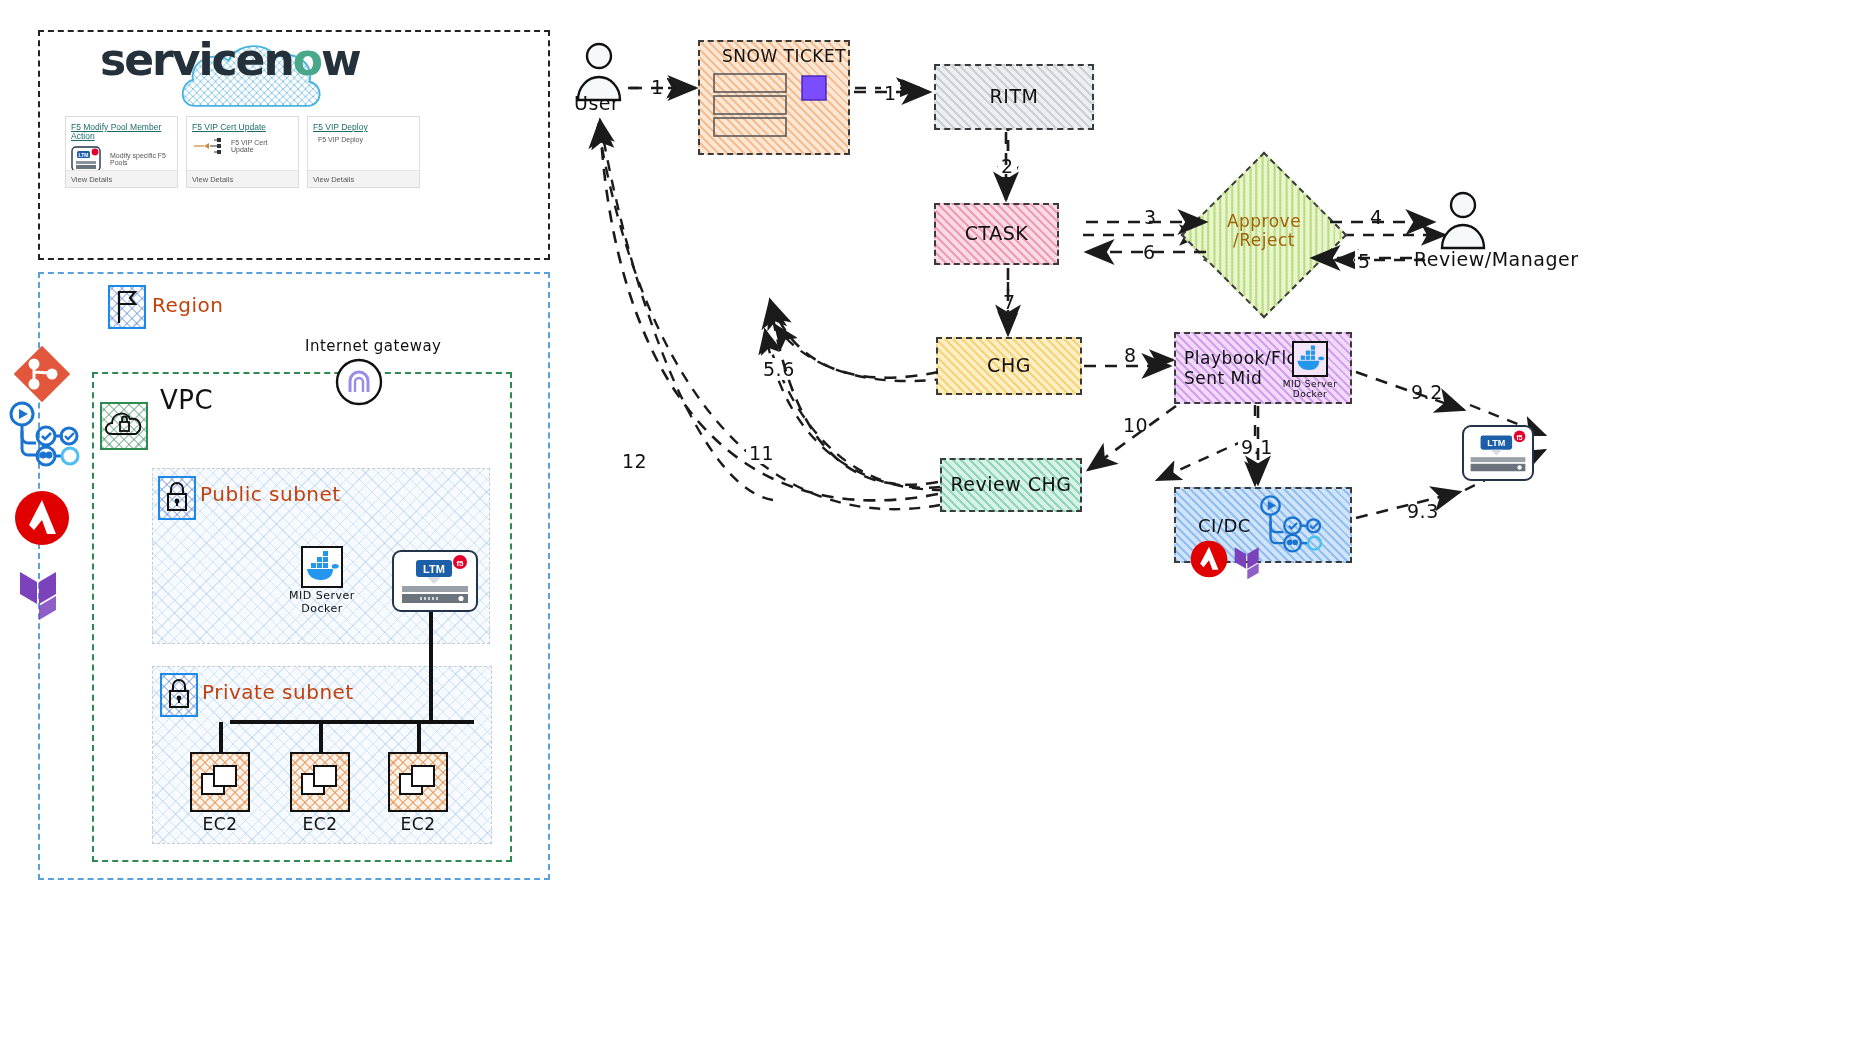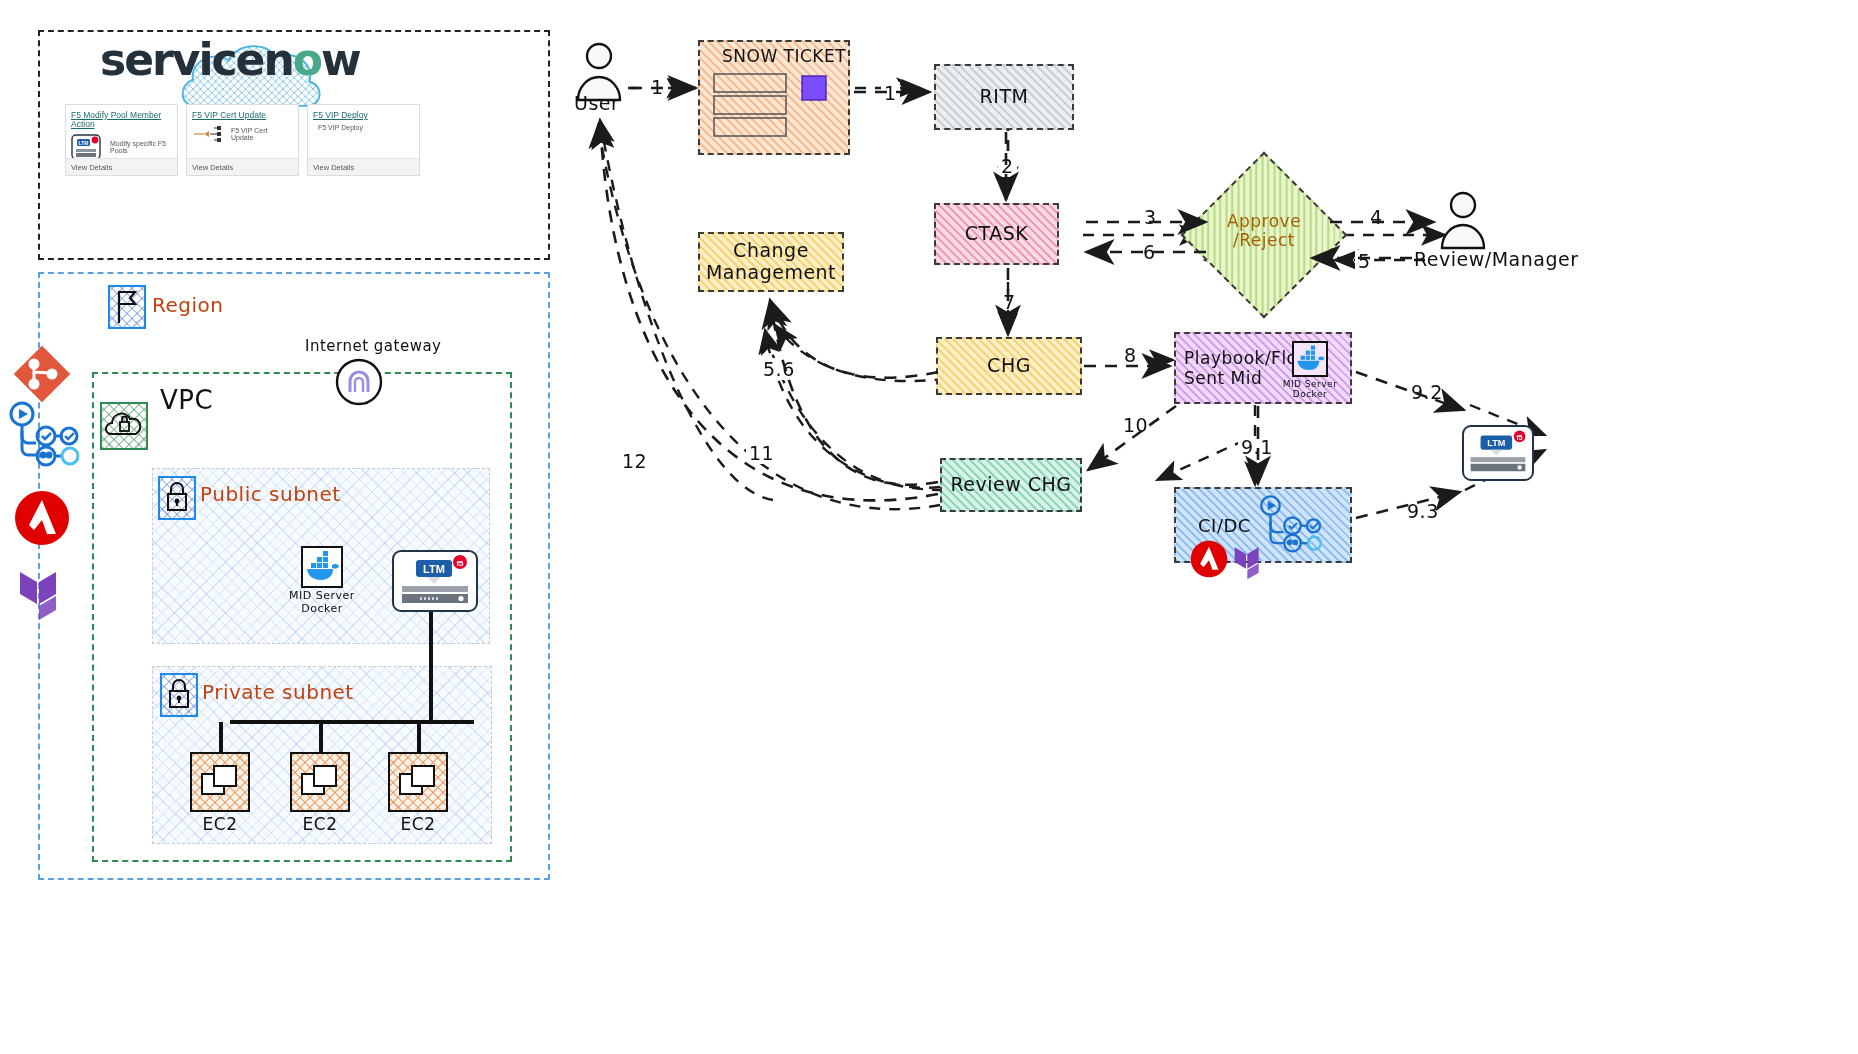--- a/index.html
+++ b/index.html
@@ -16,21 +16,21 @@
 
   
   #snow-panel{left:38px;top:30px;width:512px;height:230px;
      border:2px dashed #222;box-sizing:border-box;background:#fff;}
   #snow-logo-wrap{left:100px;top:38px;width:240px;height:60px;}
   .sn-word{font-family:"DejaVu Sans",sans-serif;font-weight:700;font-size:44px;
      color:#24303a;letter-spacing:-2px;line-height:1;}
   .sn-o{color:#4aa88a;}
   #snow-cloud{left:178px;top:36px;width:150px;height:76px;}
 
-  .sn-card{position:absolute;top:104px;width:113px;height:72px;background:#fff;
+  .sn-card{position:absolute;top:116px;width:113px;height:72px;background:#fff;
      border:1px solid #dcdcdc;box-sizing:border-box;}
   .sn-card .ttl{font-family:"Liberation Sans",sans-serif;font-size:8.5px;color:#1b6b6b;
      text-decoration:underline;padding:6px 5px 2px 5px;display:block;line-height:1.1;}
   .sn-card .desc{font-family:"Liberation Sans",sans-serif;font-size:7px;color:#555;
      padding:0 5px;display:block;}
   .sn-card .vd{position:absolute;left:0;bottom:0;width:100%;height:17px;
      background:#f3f3f3;border-top:1px solid #e4e4e4;box-sizing:border-box;}
   .sn-card .vd span{font-family:"Liberation Sans",sans-serif;font-size:7.5px;color:#555;
      padding:4px 0 0 5px;display:block;}
   .sn-body{display:flex;align-items:center;gap:4px;padding:2px 5px;}
@@ -371,46 +371,40 @@
 
   <div class="node h-orange abs" style="left:698px;top:40px;width:152px;height:115px;"></div>
   <div class="abs hand" style="left:722px;top:46px;font-size:17px;">SNOW TICKET</div>
   <svg class="abs" style="left:706px;top:72px;" width="140" height="76" viewBox="0 0 140 76">
     <rect x="8" y="2" width="72" height="18" fill="none" stroke="#5b5b5b" stroke-width="1.6"></rect>
     <rect x="8" y="24" width="72" height="18" fill="none" stroke="#5b5b5b" stroke-width="1.6"></rect>
     <rect x="8" y="46" width="72" height="18" fill="none" stroke="#5b5b5b" stroke-width="1.6"></rect>
     <rect x="96" y="4" width="24" height="24" fill="#7c4dff" stroke="#4423b8" stroke-width="1.4"></rect>
   </svg>
 
-  <div class="node h-grey abs" style="left:934px;top:64px;width:140px;height:66px;">
+  <div class="node h-grey abs" style="left:934px;top:64px;width:160px;height:66px;">
     <span class="hand nodelabel">RITM</span>
   </div>
 
   <div class="node h-pink abs" style="left:934px;top:203px;width:125px;height:62px;">
     <span class="hand nodelabel">CTASK</span>
   </div>
 
   <div class="diamond h-lime" style="left:1205px;top:176px;"></div>
   <div class="diamond-lbl hand" style="left:1199px;top:212px;">
     <span>Approve</span><br>
     <span>/Reject</span>
   </div>
 
   <svg class="abs" style="left:1436px;top:192px;" width="54" height="60" viewBox="0 0 54 60">
     <circle cx="27" cy="13" r="12" fill="#f7f8fa" stroke="#111" stroke-width="2.4"></circle>
     <path d="M6,56 a21,23 0 0 1 42,0 z" fill="#f7f8fa" stroke="#111" stroke-width="2.4"></path>
   </svg>
   <div class="abs hand" style="left:1414px;top:248px;font-size:19px;white-space:nowrap;">Review/Manager</div>
 
-  <div class="node h-yellow abs" style="left:698px;top:232px;width:146px;height:60px;">
-    <span class="hand nodelabel">
-      <span>Change</span><br>
-      <span>Management</span>
-    </span>
-  </div>
 
   <div class="node h-yellow abs" style="left:936px;top:337px;width:146px;height:58px;">
     <span class="hand nodelabel">CHG</span>
   </div>
 
   <div class="node h-green abs" style="left:940px;top:458px;width:142px;height:54px;">
     <span class="hand nodelabel">Review CHG</span>
   </div>
 
   <div class="node h-purple abs" style="left:1174px;top:332px;width:178px;height:72px;justify-content:flex-start;">

